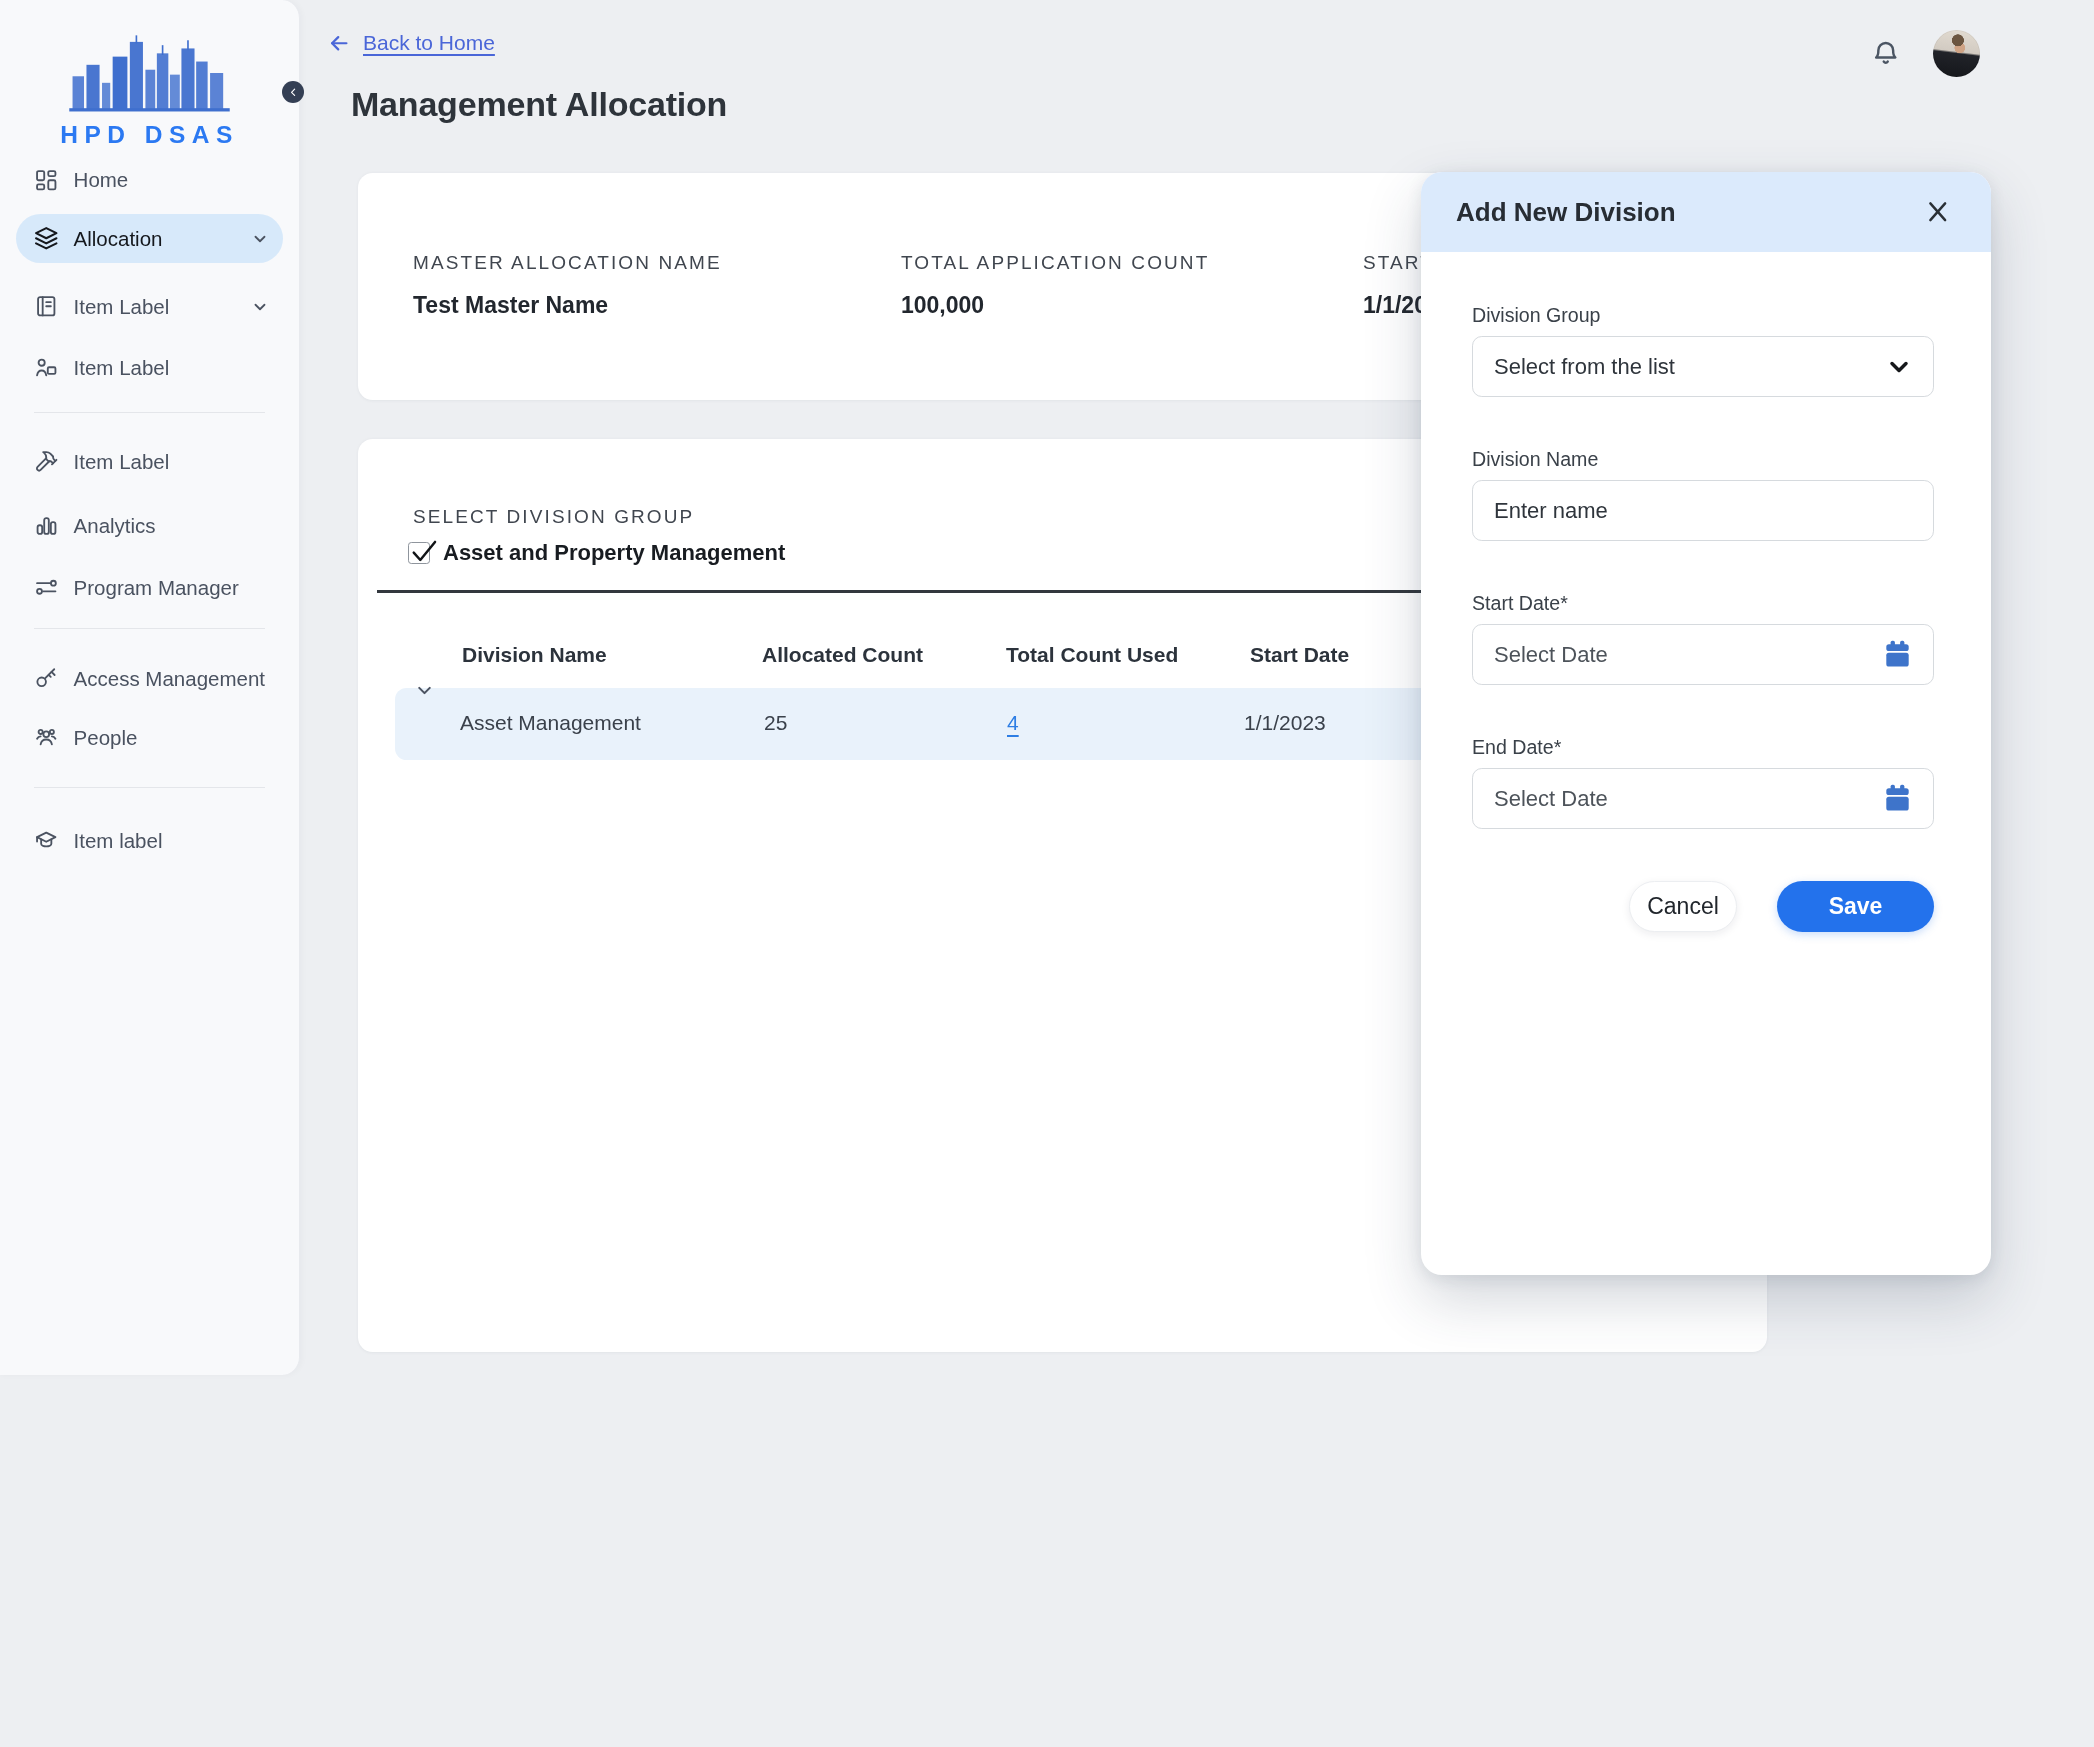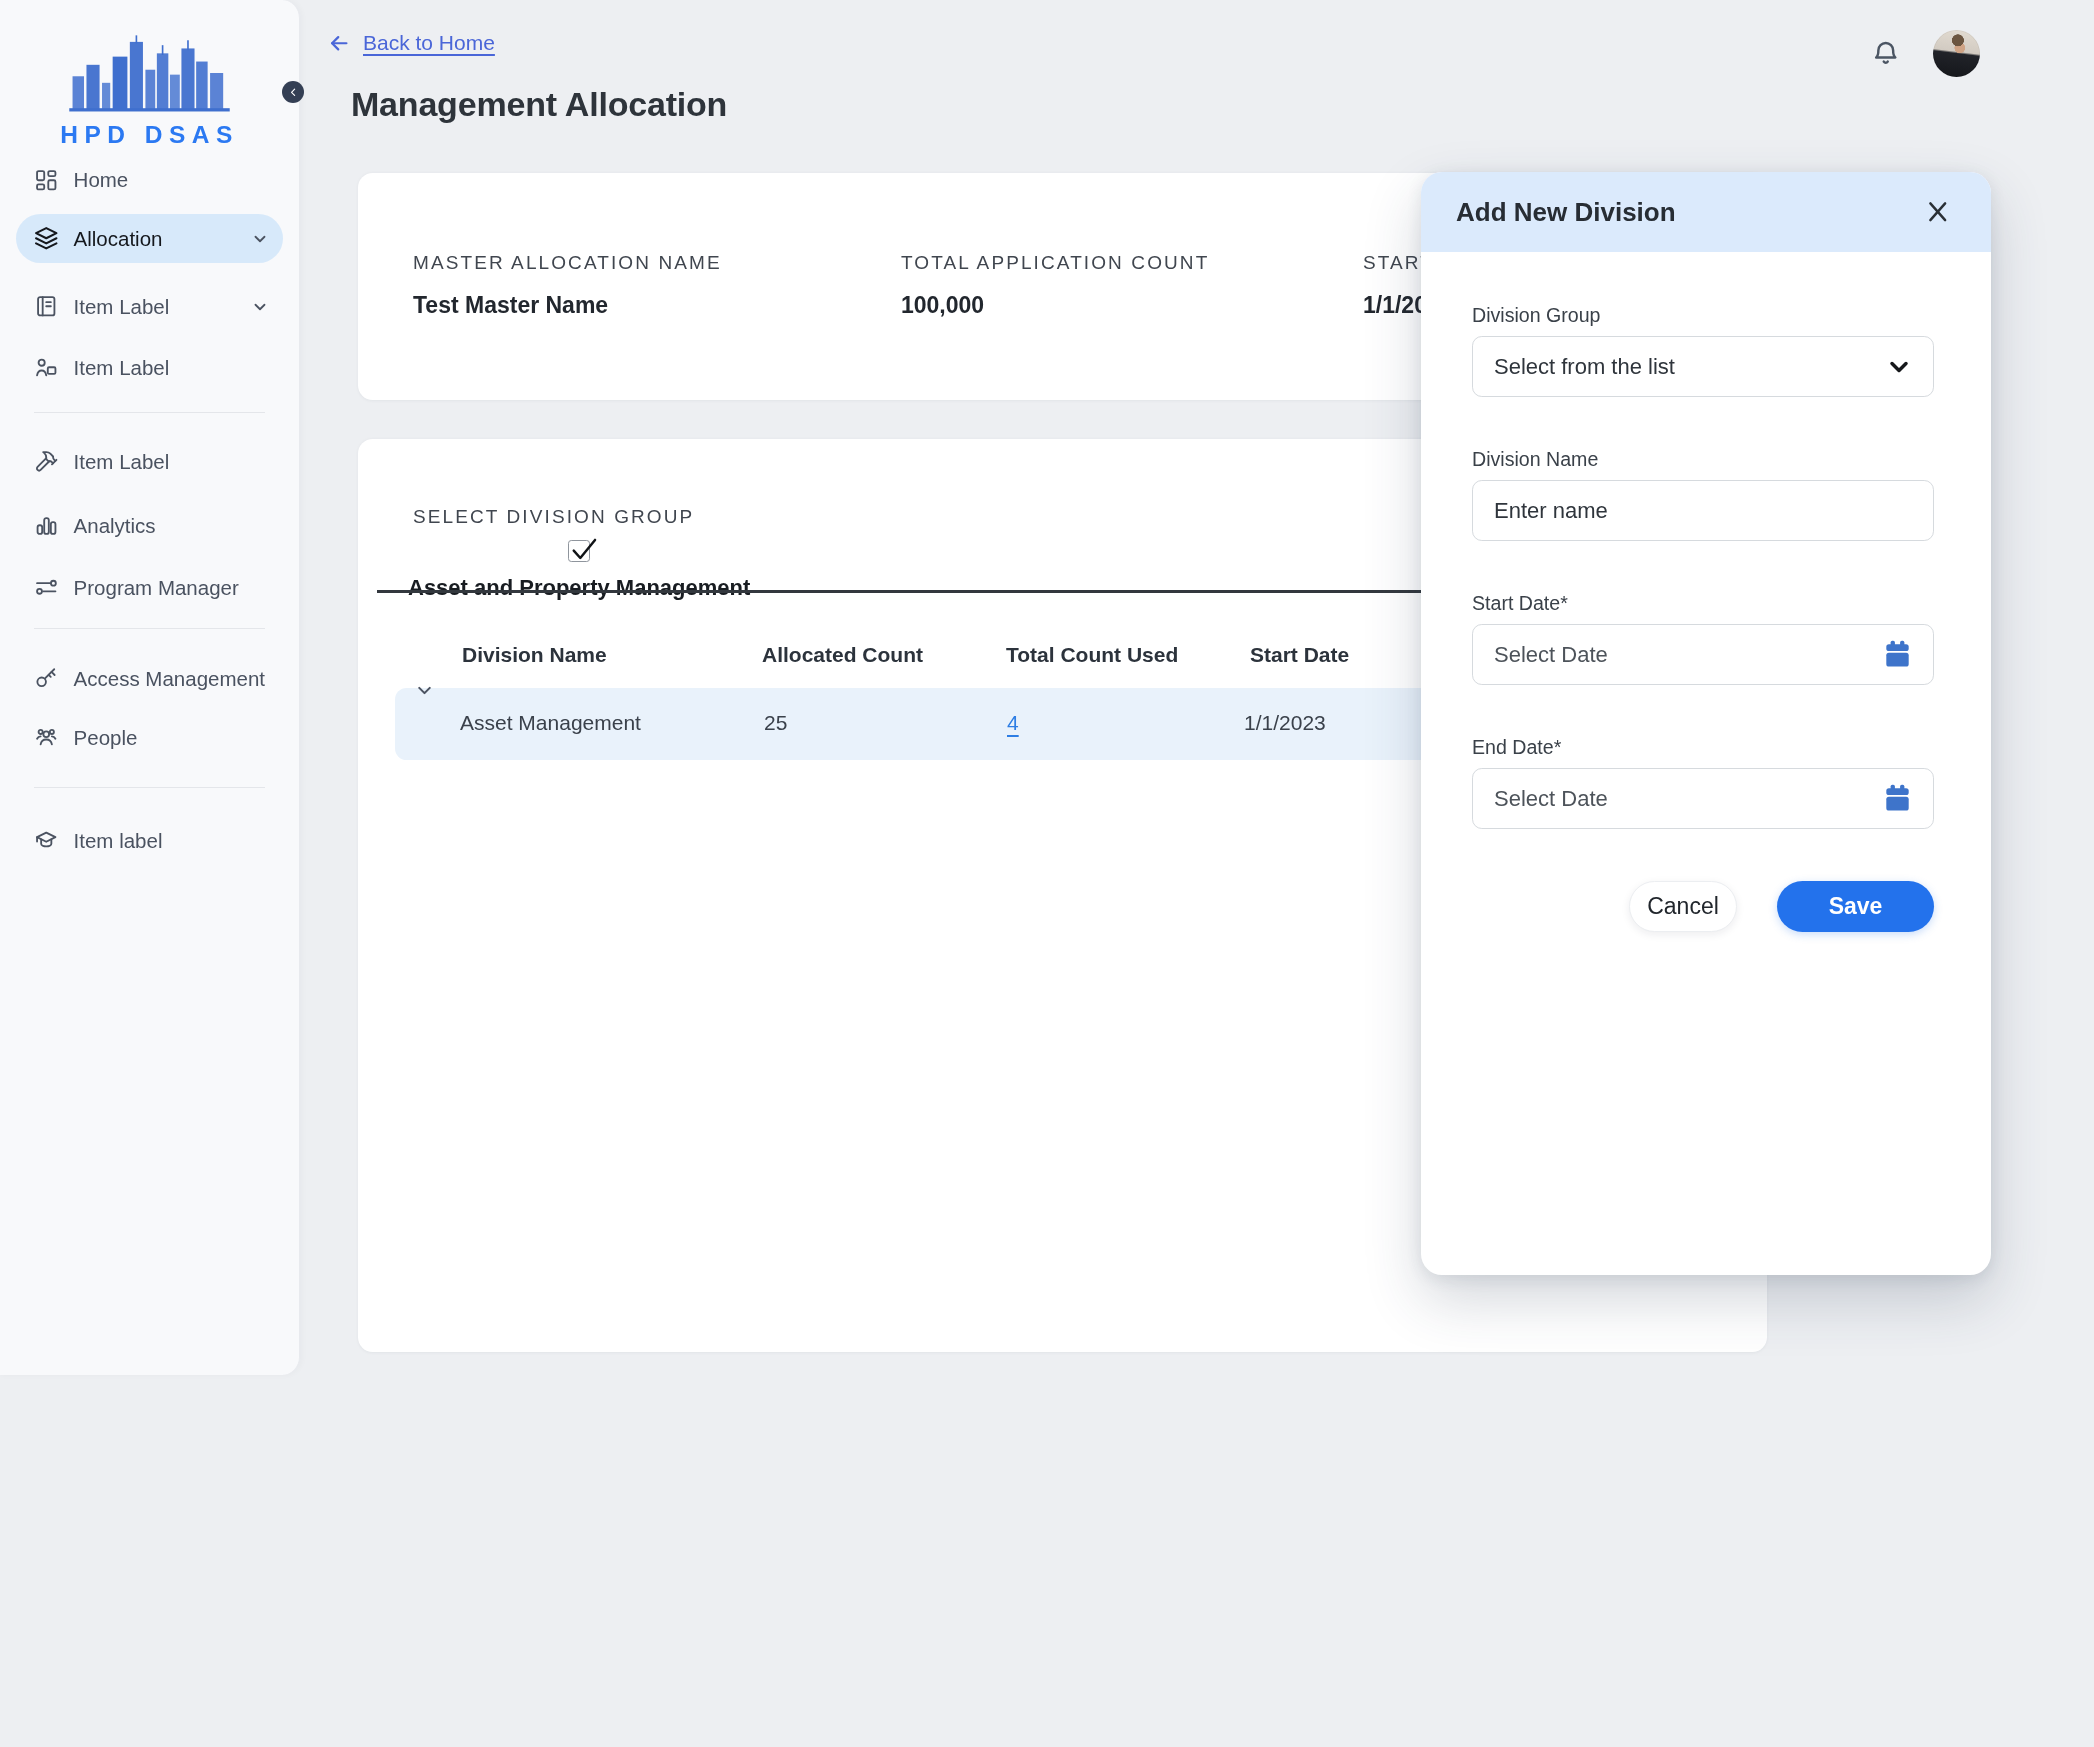--- a/index.html
+++ b/index.html
@@ -45,21 +45,21 @@
   
   .card { position:absolute; left:358px; width:1409px; background:#fff; border-radius:14.7px;
     box-shadow:0 0.8px 3.3px rgba(25,35,50,.05); }
   .card-summary { top:173px; height:227px; }
   .sum-col { position:absolute; top:0; }
   .sum-label { position:absolute; top:79px; font-size:19px; letter-spacing:2.1px; color:#40464f; white-space:nowrap; }
   .sum-value { position:absolute; top:119px; font-size:23px; font-weight:700; color:#22272e; white-space:nowrap; }
 
   .card-division { top:439px; height:913px; }
   .section-label { position:absolute; left:55px; top:67px; font-size:19px; letter-spacing:2.1px; color:#40464f; }
-  .group-row { position:absolute; left:50px; top:101px; display:flex; align-items:center; gap:13px;flex-direction:column; }
+  .group-row { position:absolute; left:50px; top:101px; display:flex; align-items:center; gap:13px; }
   .checkbox { position:relative; width:22px; height:22px; border:1.2px solid #8f959d; border-radius:3.3px; background:#fff; cursor:pointer; }
   .checkbox svg { position:absolute; left:-0.8px; top:-6.5px; width:29.5px; height:29.5px; overflow:visible;
     stroke:#111417; fill:none; stroke-width:3; stroke-linecap:round; stroke-linejoin:round; }
   .group-label { font-size:22px; font-weight:600; color:#181c21; }
   .hr-strong { position:absolute; left:19px; right:19.6px; top:151px; height:2.5px; background:#33383e; }
 
   .thead-cell { position:absolute; top:204px; font-size:21px; font-weight:600; color:#2c333c; white-space:nowrap; }
   .trow { position:absolute; left:37px; top:249px; width:1572px; height:72px; background:#e9f2fb; border-radius:11.5px; cursor:pointer; }
   .row-chev { position:absolute; left:56px; top:241px; width:21px; height:21px; cursor:pointer;
     stroke:#4b5361; fill:none; stroke-width:2.4; stroke-linecap:round; stroke-linejoin:round; }

